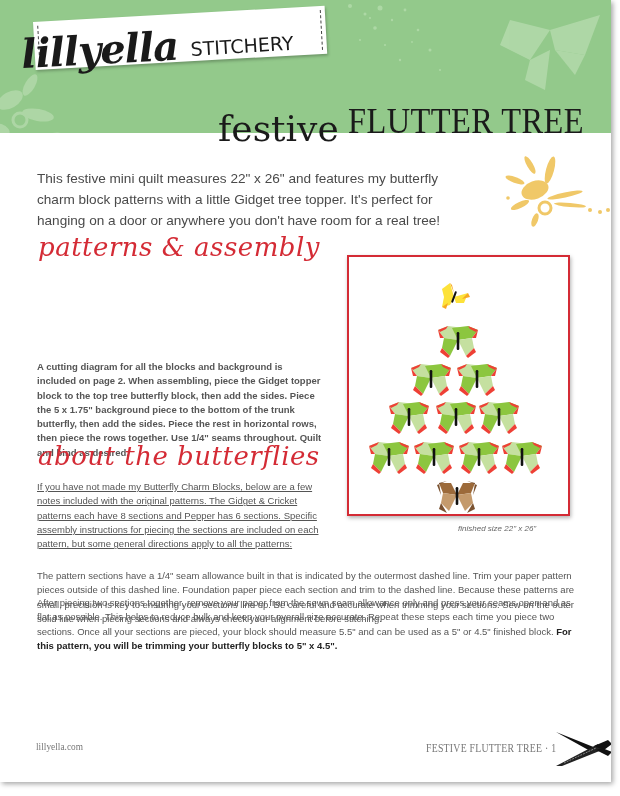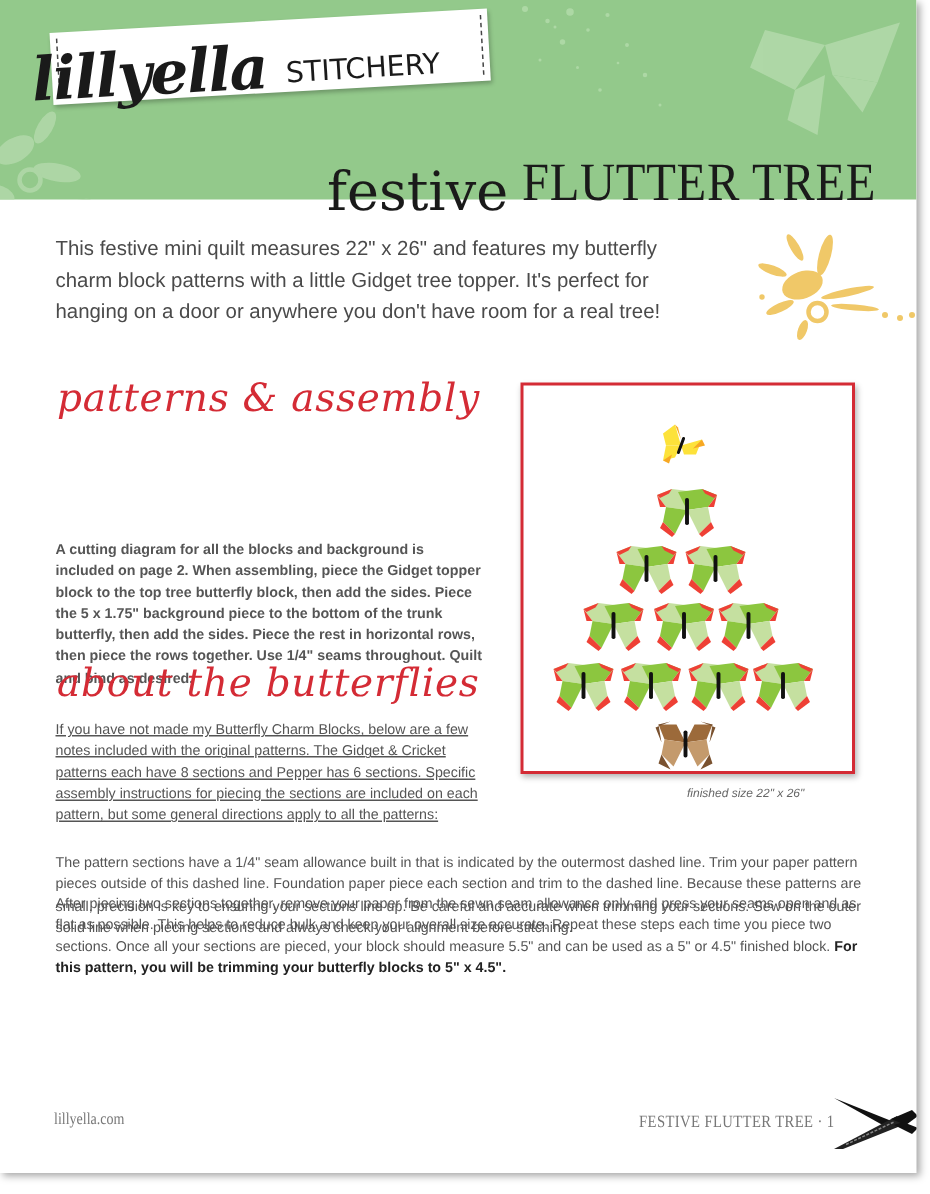--- a/index.html
+++ b/index.html
@@ -49,29 +49,29 @@
     font-family: "DejaVu Serif", serif; font-size: 36px; color: #1a1a1a;
     z-index: 2;
   }
   .title-caps {
     position: absolute; left: 348px; top: 100px;
     font-family: "Liberation Serif", serif; font-size: 36px; color: #1a1a1a; letter-spacing: 0.5px;
     z-index: 2;
     transform: scaleX(0.9); transform-origin: left top;
   }
   .intro {
-    position: absolute; left: 37px; top: 155px; width: 440px;
+    position: absolute; left: 37px; top: 168px; width: 440px;
     font-size: 13.6px; line-height: 21px; color: #4a4a4a;
   }
   .gold-flourish { position: absolute; left: 500px; top: 150px; width: 111px; height: 80px; }
   .h2 {
     position: absolute; font-family: "DejaVu Serif", serif; font-style: italic;
     color: #d42b35; font-size: 26px; letter-spacing: 0.5px;
   }
-  .h2.patterns { left: 38px; top: 251px; text-align: right; }
+  .h2.patterns { left: 38px; top: 232px; text-align: right; }
   .h2.about { left: 38px; top: 441px; }
   .para {
     position: absolute; font-size: 9.5px; line-height: 14.3px; color: #555;
   }
   .p1 { left: 37px; top: 283px; width: 280px; }
   .p2 { left: 37px; top: 360px; width: 285px; font-weight: bold; }
   .p3 { left: 37px; top: 480px; width: 285px; text-decoration: underline; }
   .p4 { left: 37px; top: 569px; width: 540px; }
   .p5 { left: 37px; top: 596px; width: 540px; }
   .p5 b { color: #222; font-weight: bold; }

